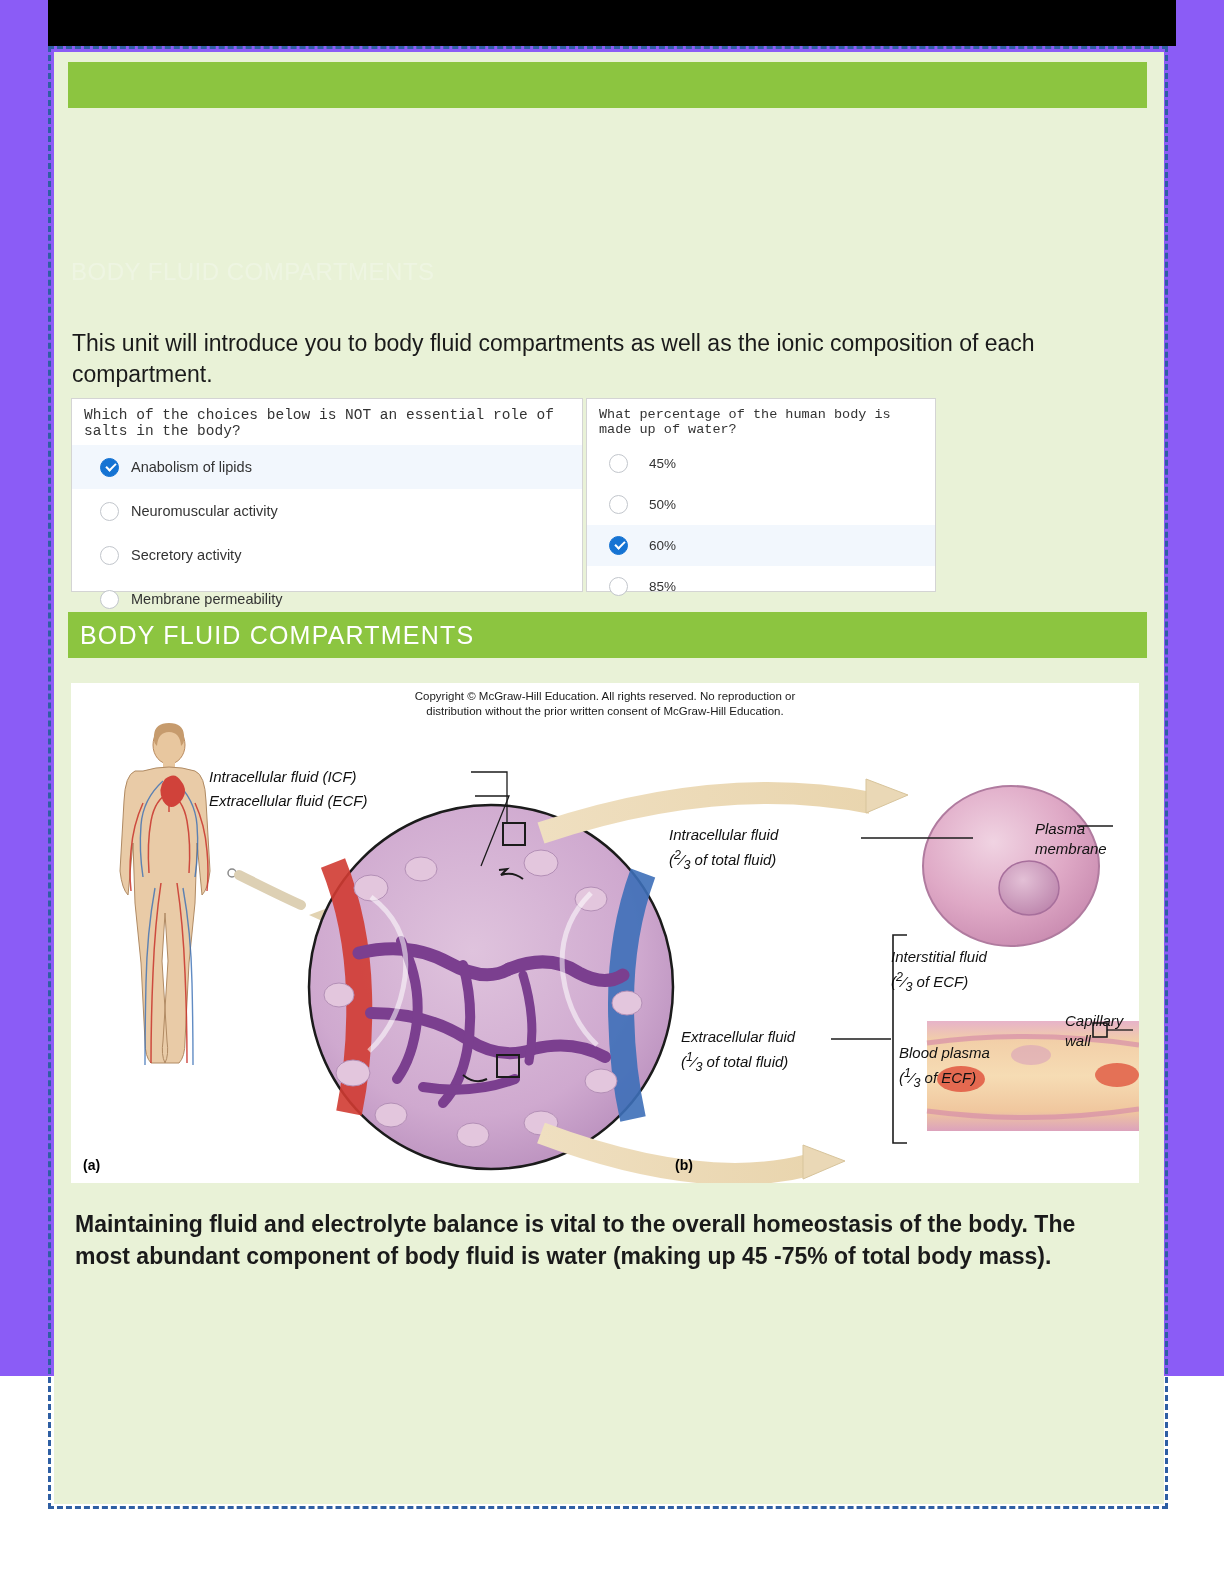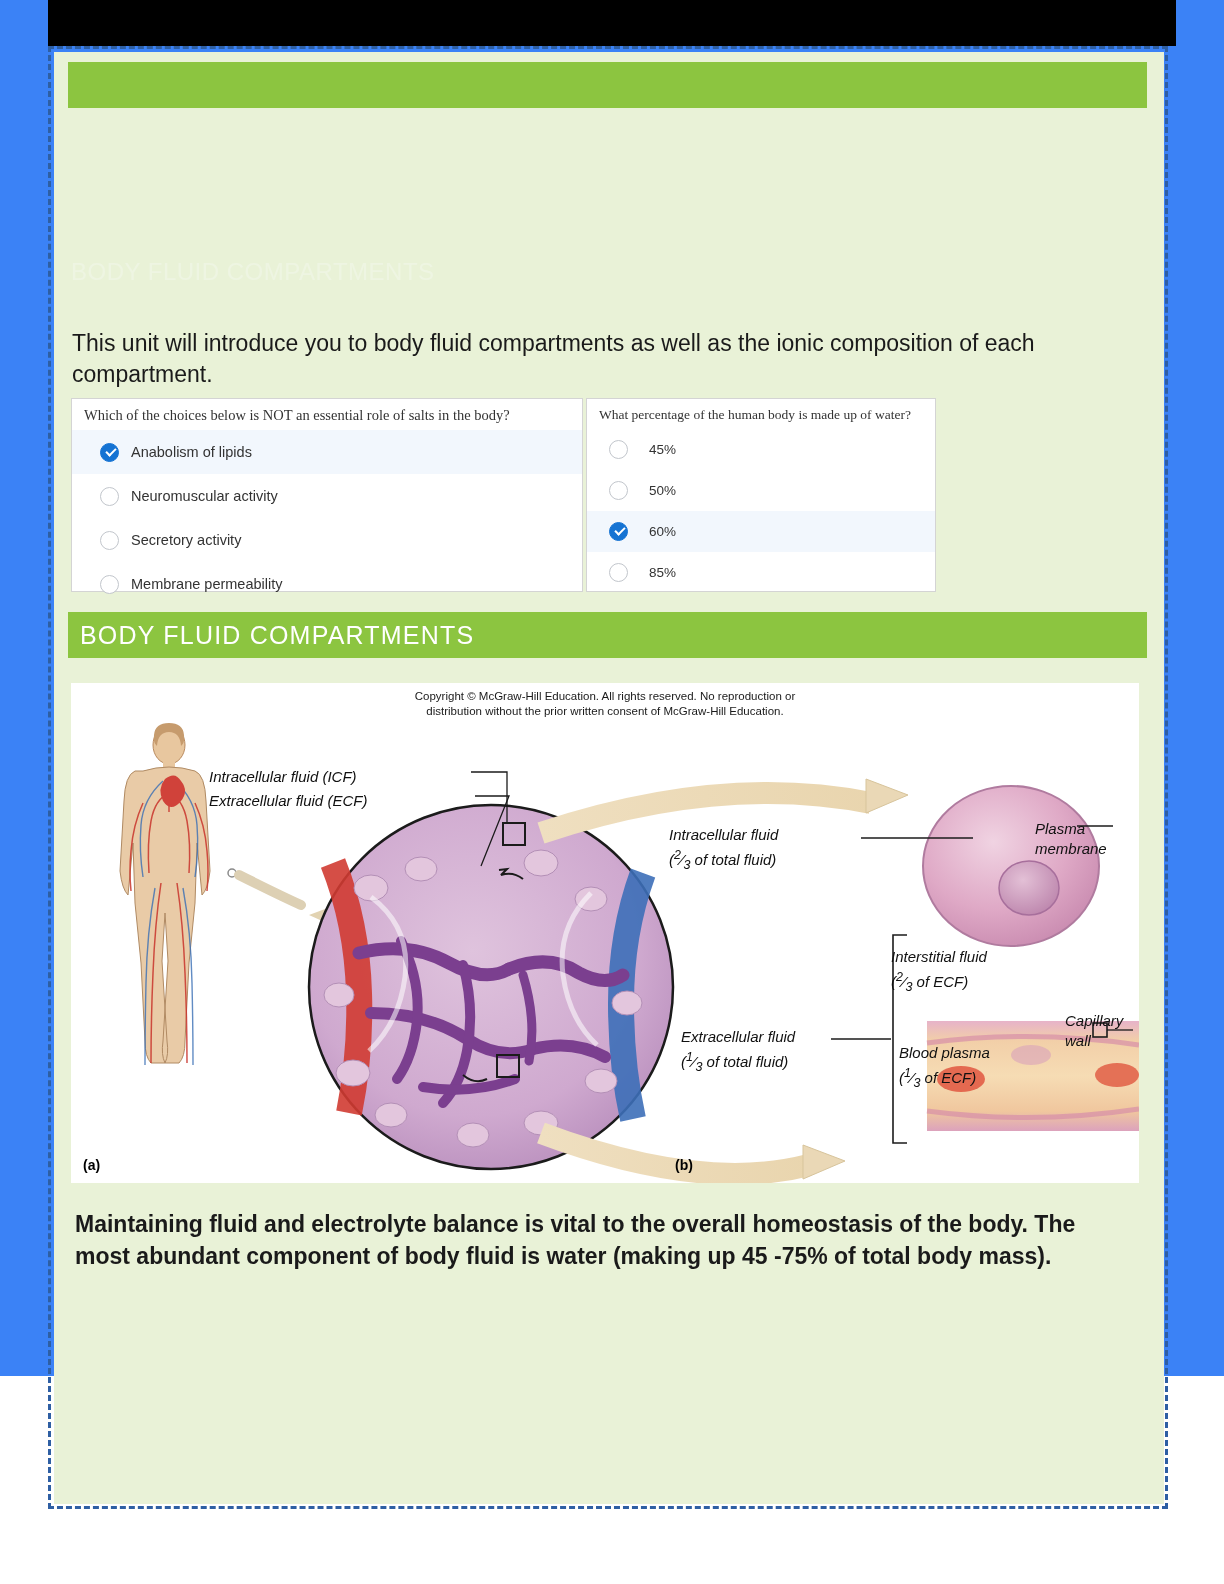--- a/index.html
+++ b/index.html
@@ -12,21 +12,21 @@
     height: 1584px;
     font-family: "Liberation Sans", sans-serif;
     position: relative;
     overflow: hidden;
   }
   .page {
     position: absolute;
     left: 0; top: 0;
     width: 1224px;
     height: 1376px;
-    background: #3b82f6;
+    background: #8b5cf6;
   }
   
   .top-black-bar {
     position: absolute;
     left: 48px; top: 0;
     width: 1128px;
     height: 46px;
     background: #000000;
   }
   
@@ -91,21 +91,21 @@
   }
   .quiz.right {
     left: 586px;
     width: 350px;
     height: 194px;
   }
   .quiz-question {
     font-size: 14.5px;
     color: #333333;
     padding: 8px 12px 6px 12px;
-    font-family: Liberation Serif, serif;
+    font-family: Liberation Mono, monospace;
   }
   .quiz.right .quiz-question {
     font-size: 13.5px;
   }
   .opt {
     display: flex;
     align-items: center;
     height: 44px;
     padding-left: 28px;
     box-sizing: border-box;

